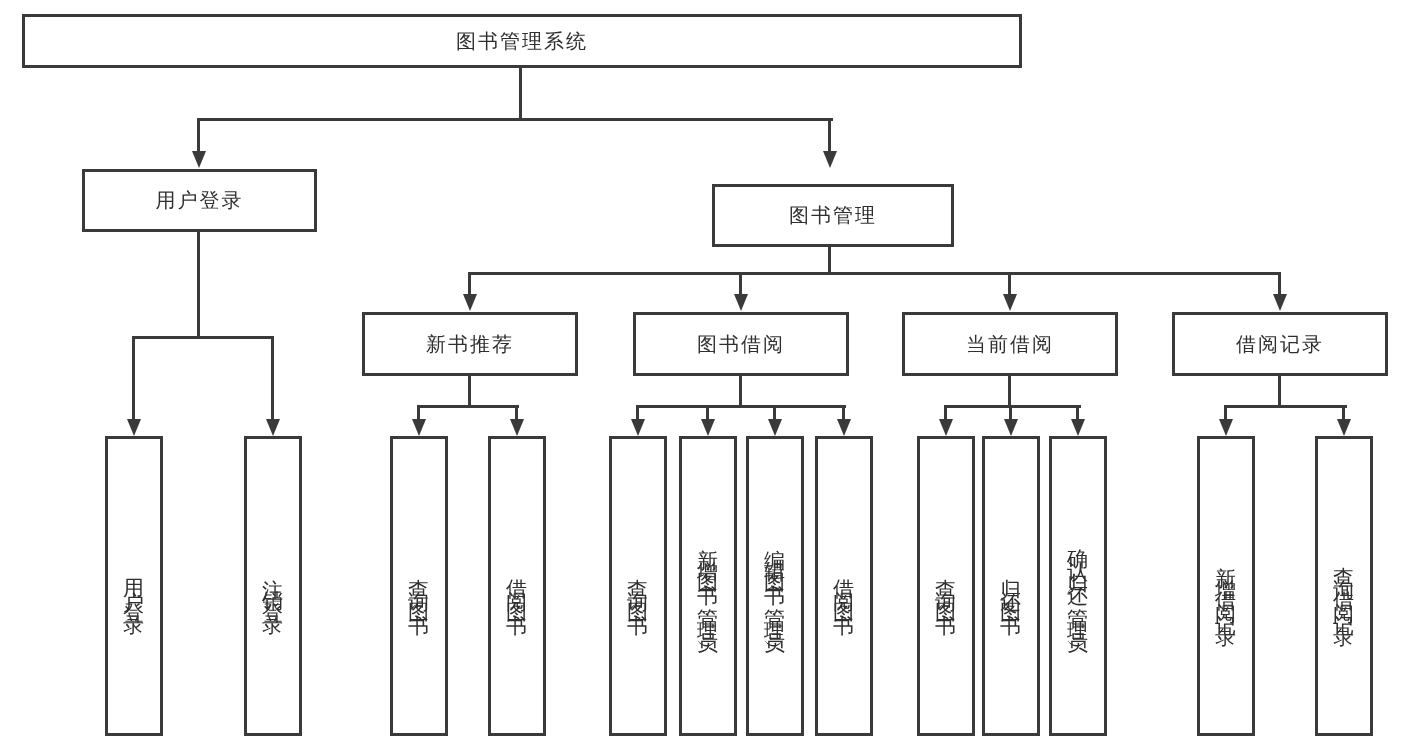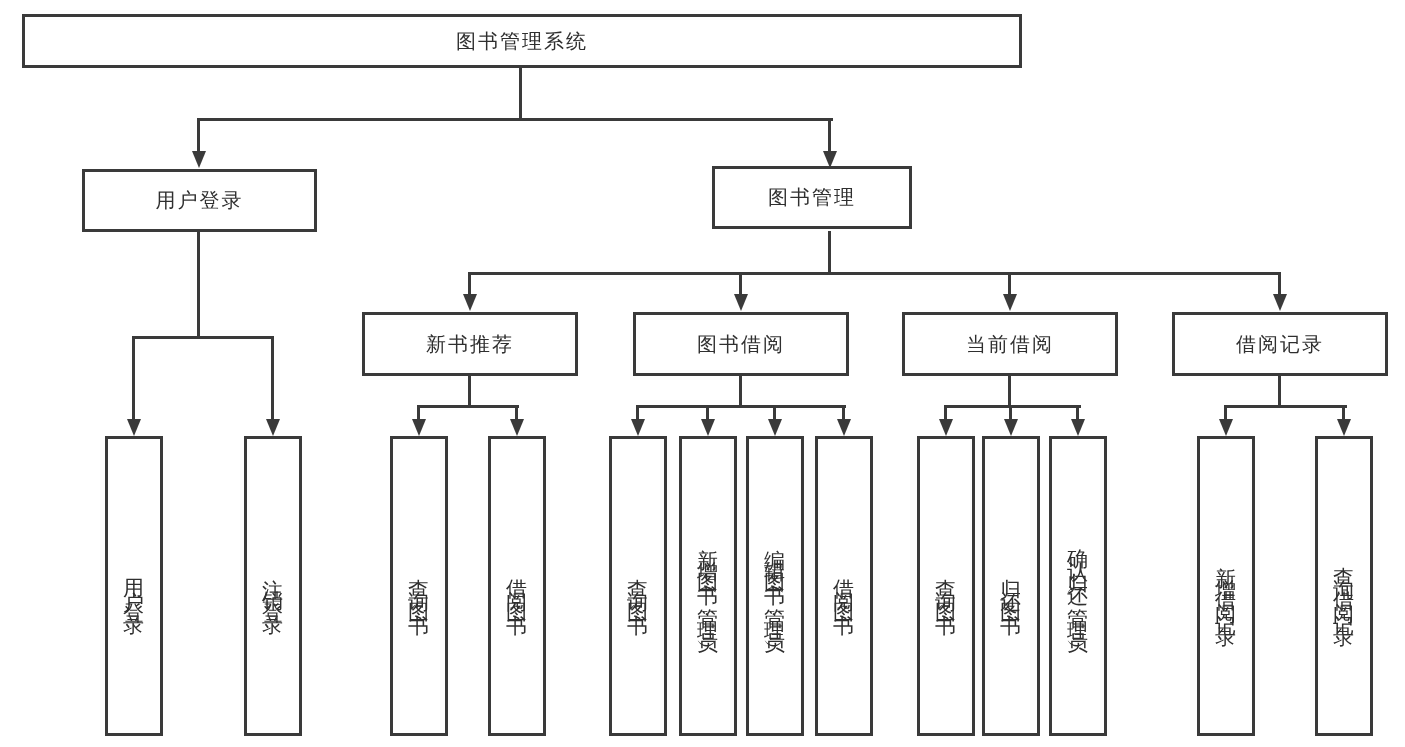--- a/index.html
+++ b/index.html
@@ -100,21 +100,21 @@
   <div class="vl" style="left:1342px;top:405px;height:15px"></div>
   <div class="arr" style="left:1337px;top:419px"></div>
 
   <div class="node h" style="left:22px;top:14px;width:1000px;height:54px">
     <span class="lbl">图书管理系统</span>
   </div>
 
   <div class="node h" style="left:82px;top:169px;width:235px;height:63px">
     <span class="lbl">用户登录</span>
   </div>
-  <div class="node h" style="left:712px;top:166px;width:200px;height:63px">
+  <div class="node h" style="left:712px;top:184px;width:242px;height:63px">
     <span class="lbl">图书管理</span>
   </div>
 
   <div class="node h" style="left:362px;top:312px;width:216px;height:64px">
     <span class="lbl">新书推荐</span>
   </div>
   <div class="node h" style="left:633px;top:312px;width:216px;height:64px">
     <span class="lbl">图书借阅</span>
   </div>
   <div class="node h" style="left:1172px;top:312px;width:216px;height:64px">

